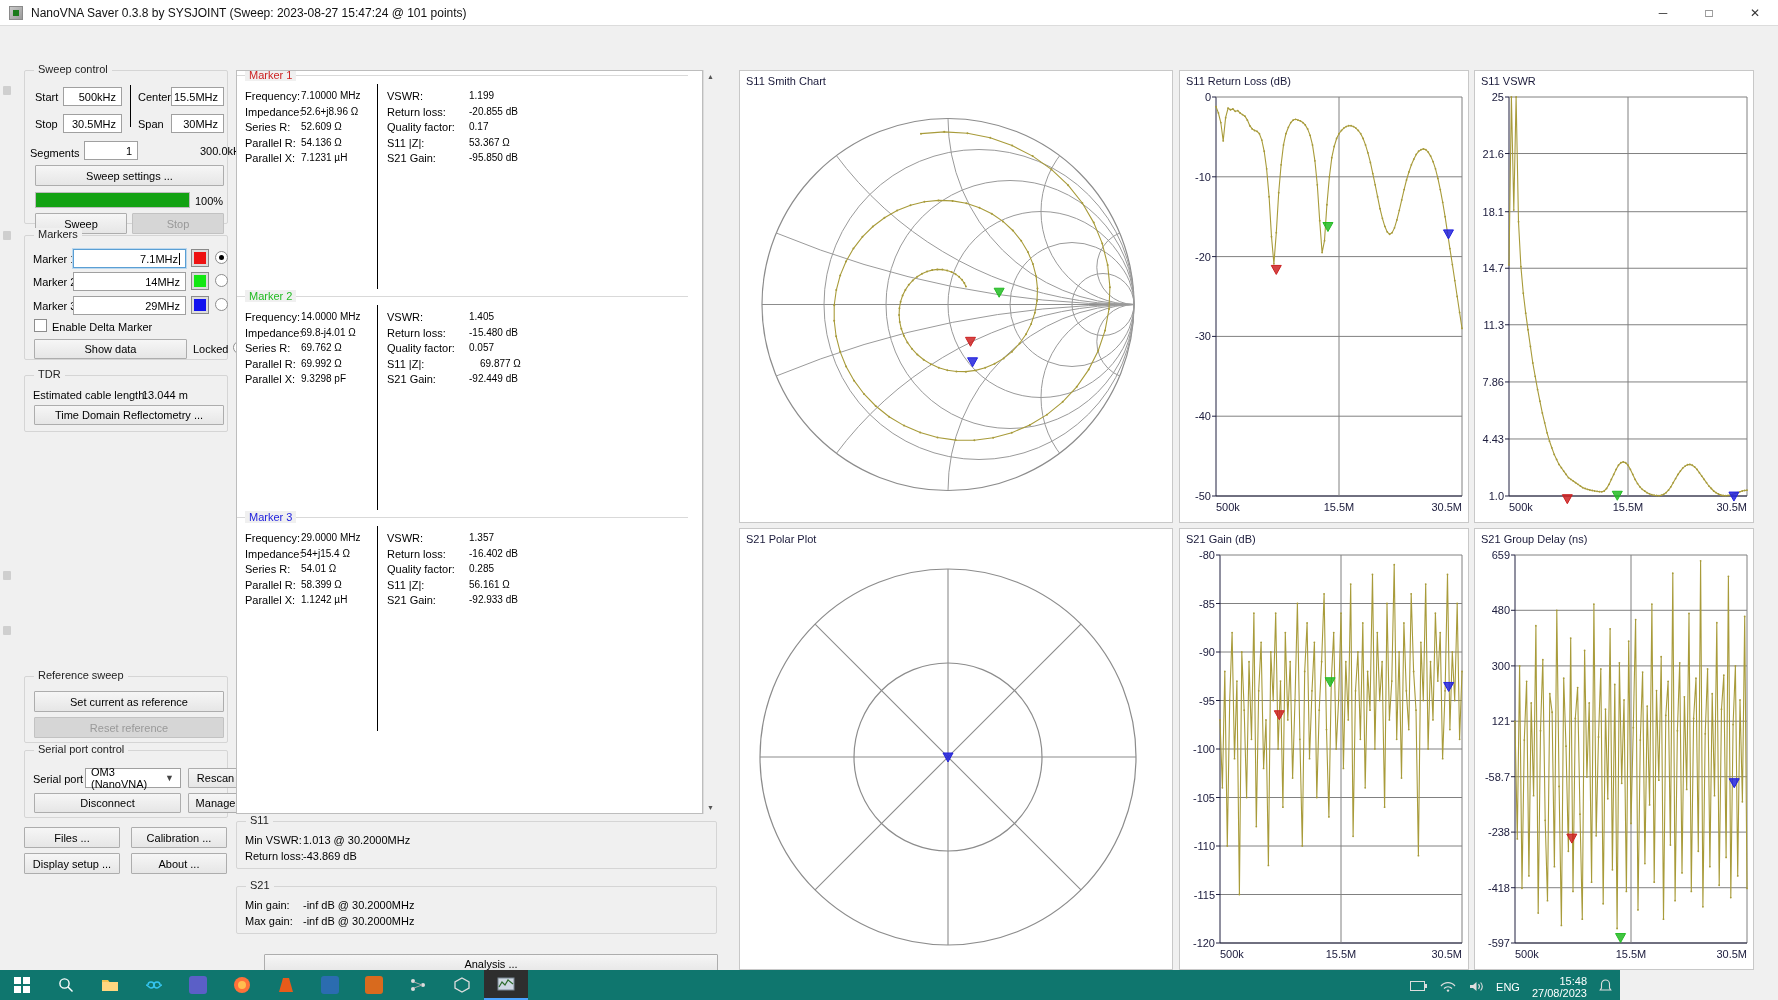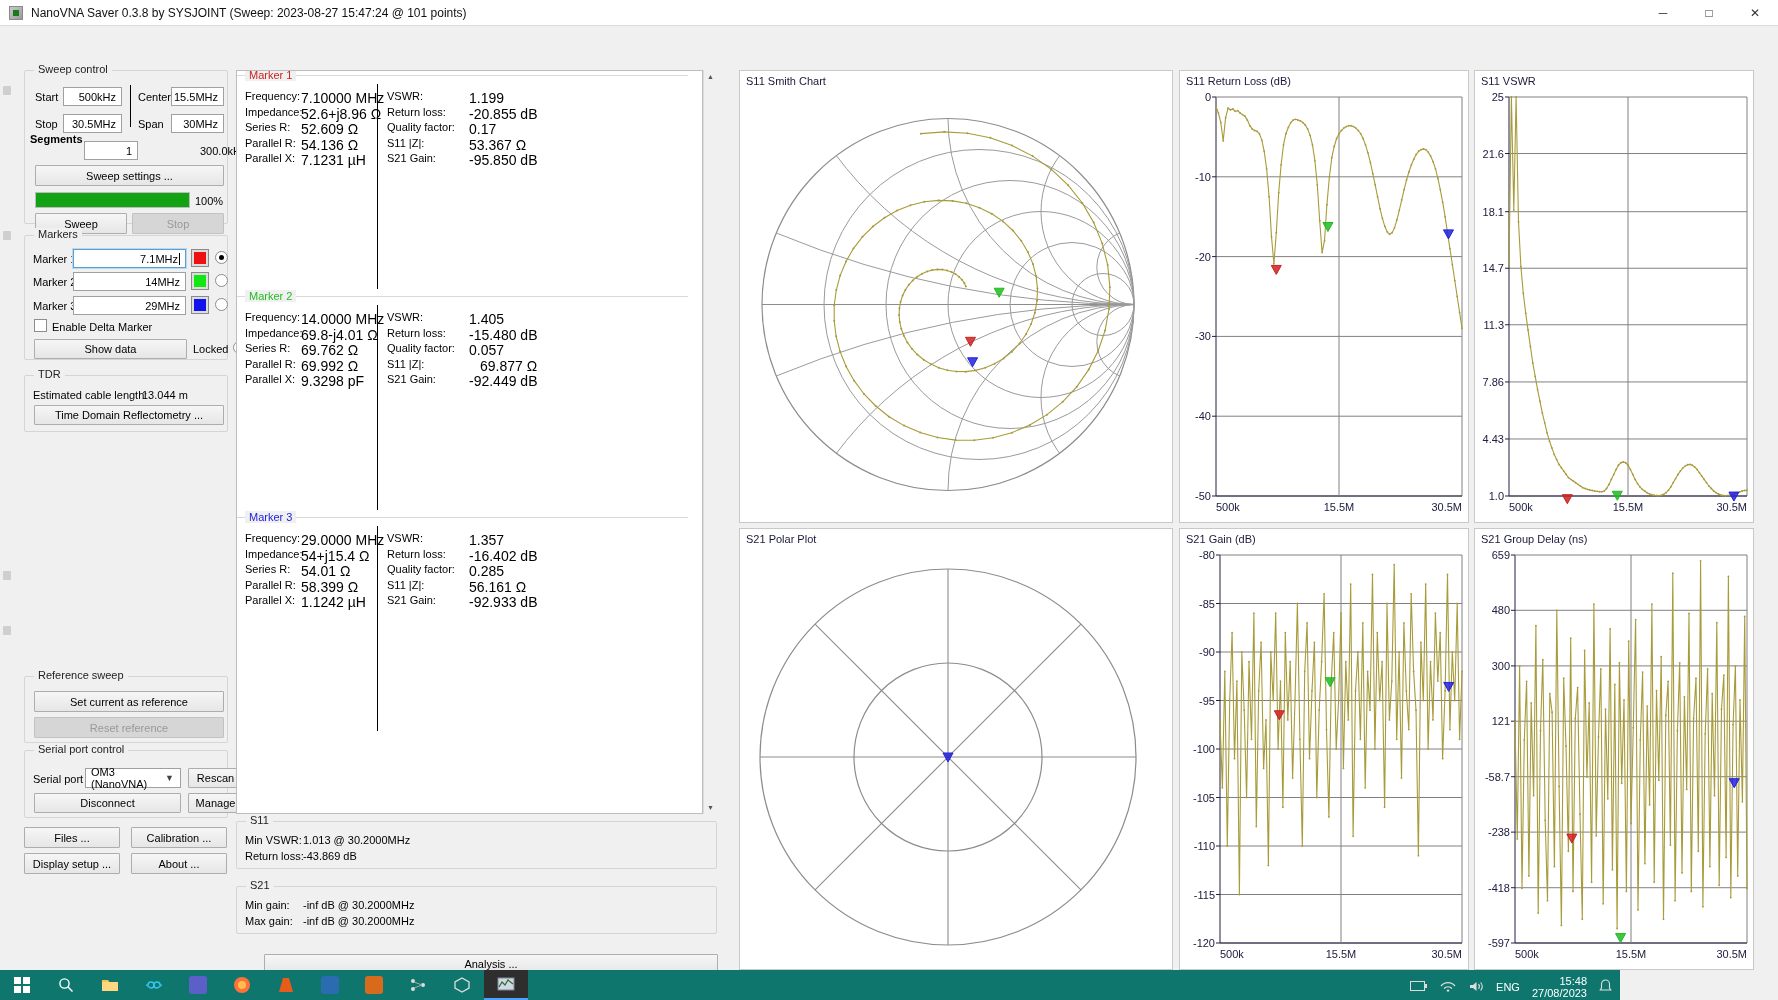--- a/index.html
+++ b/index.html
@@ -112,21 +112,21 @@
     position:absolute; left:0; width:13px; height:13px; background:#f0f0f0;
     display:flex; align-items:center; justify-content:center; font-size:7px; color:#555;
   }
   .markerblock {
     position:absolute; left:0; right:0; border-top:1px solid #d9d9d9;
   }
   .markerblock .mtitle {
     position:absolute; top:-7px; left:8px; background:#f0f0f0; padding:0 4px; font-size:11px;
   }
   .mkey { position:absolute; font-size:11px; color:#000; }
-  .mval { position:absolute; font-size:14px; color:#000; }
+  .mval { position:absolute; font-size:10px; color:#000; }
   .mdiv { position:absolute; width:1px; background:#000; }
 
   
   .chart {
     position:absolute; background:#fff; border:1px solid #c8c8c8;
   }
   .chart .ctitle {
     position:absolute; left:6px; top:4px; font-size:11px; color:#1a1a3a;
   }
   .chart svg { position:absolute; left:0; top:0; }
@@ -173,21 +173,21 @@
     <div class="tfield" style="left:38px; top:16px; width:59px; height:19px;">500kHz</div>
     <div class="vsep" style="left:105px; top:14px; height:42px;"></div>
     <span class="lbl" style="left:113px; top:20px;">Center</span>
     <div class="tfield" style="left:146px; top:16px; width:53px; height:19px;">15.5MHz</div>
 
     <span class="lbl" style="left:10px; top:47px;">Stop</span>
     <div class="tfield" style="left:38px; top:43px; width:59px; height:19px;">30.5MHz</div>
     <span class="lbl" style="left:113px; top:47px;">Span</span>
     <div class="tfield" style="left:146px; top:43px; width:53px; height:19px;">30MHz</div>
 
-    <span class="lbl" style="left:5px; top:62px;font-weight:bold;">Segments</span>
+    <span class="lbl" style="left:5px; top:76px;">Segments</span>
     <div class="tfield" style="left:59px; top:70px; width:54px; height:19px;">1</div>
     <span class="lbl" style="left:129px; top:74px;margin-left:46px;">300.0kHz/step</span>
 
     <div class="btn" style="left:10px; top:94px; width:189px; height:21px;">Sweep settings ...</div>
 
     <div class="progress" style="left:10px; top:121px; width:155px; height:16px;">
       <div class="fill" id="progress-fill" style="width:100%;"></div>
     </div>
     <span class="lbl" style="left:170px; top:124px;">100%</span>
 

